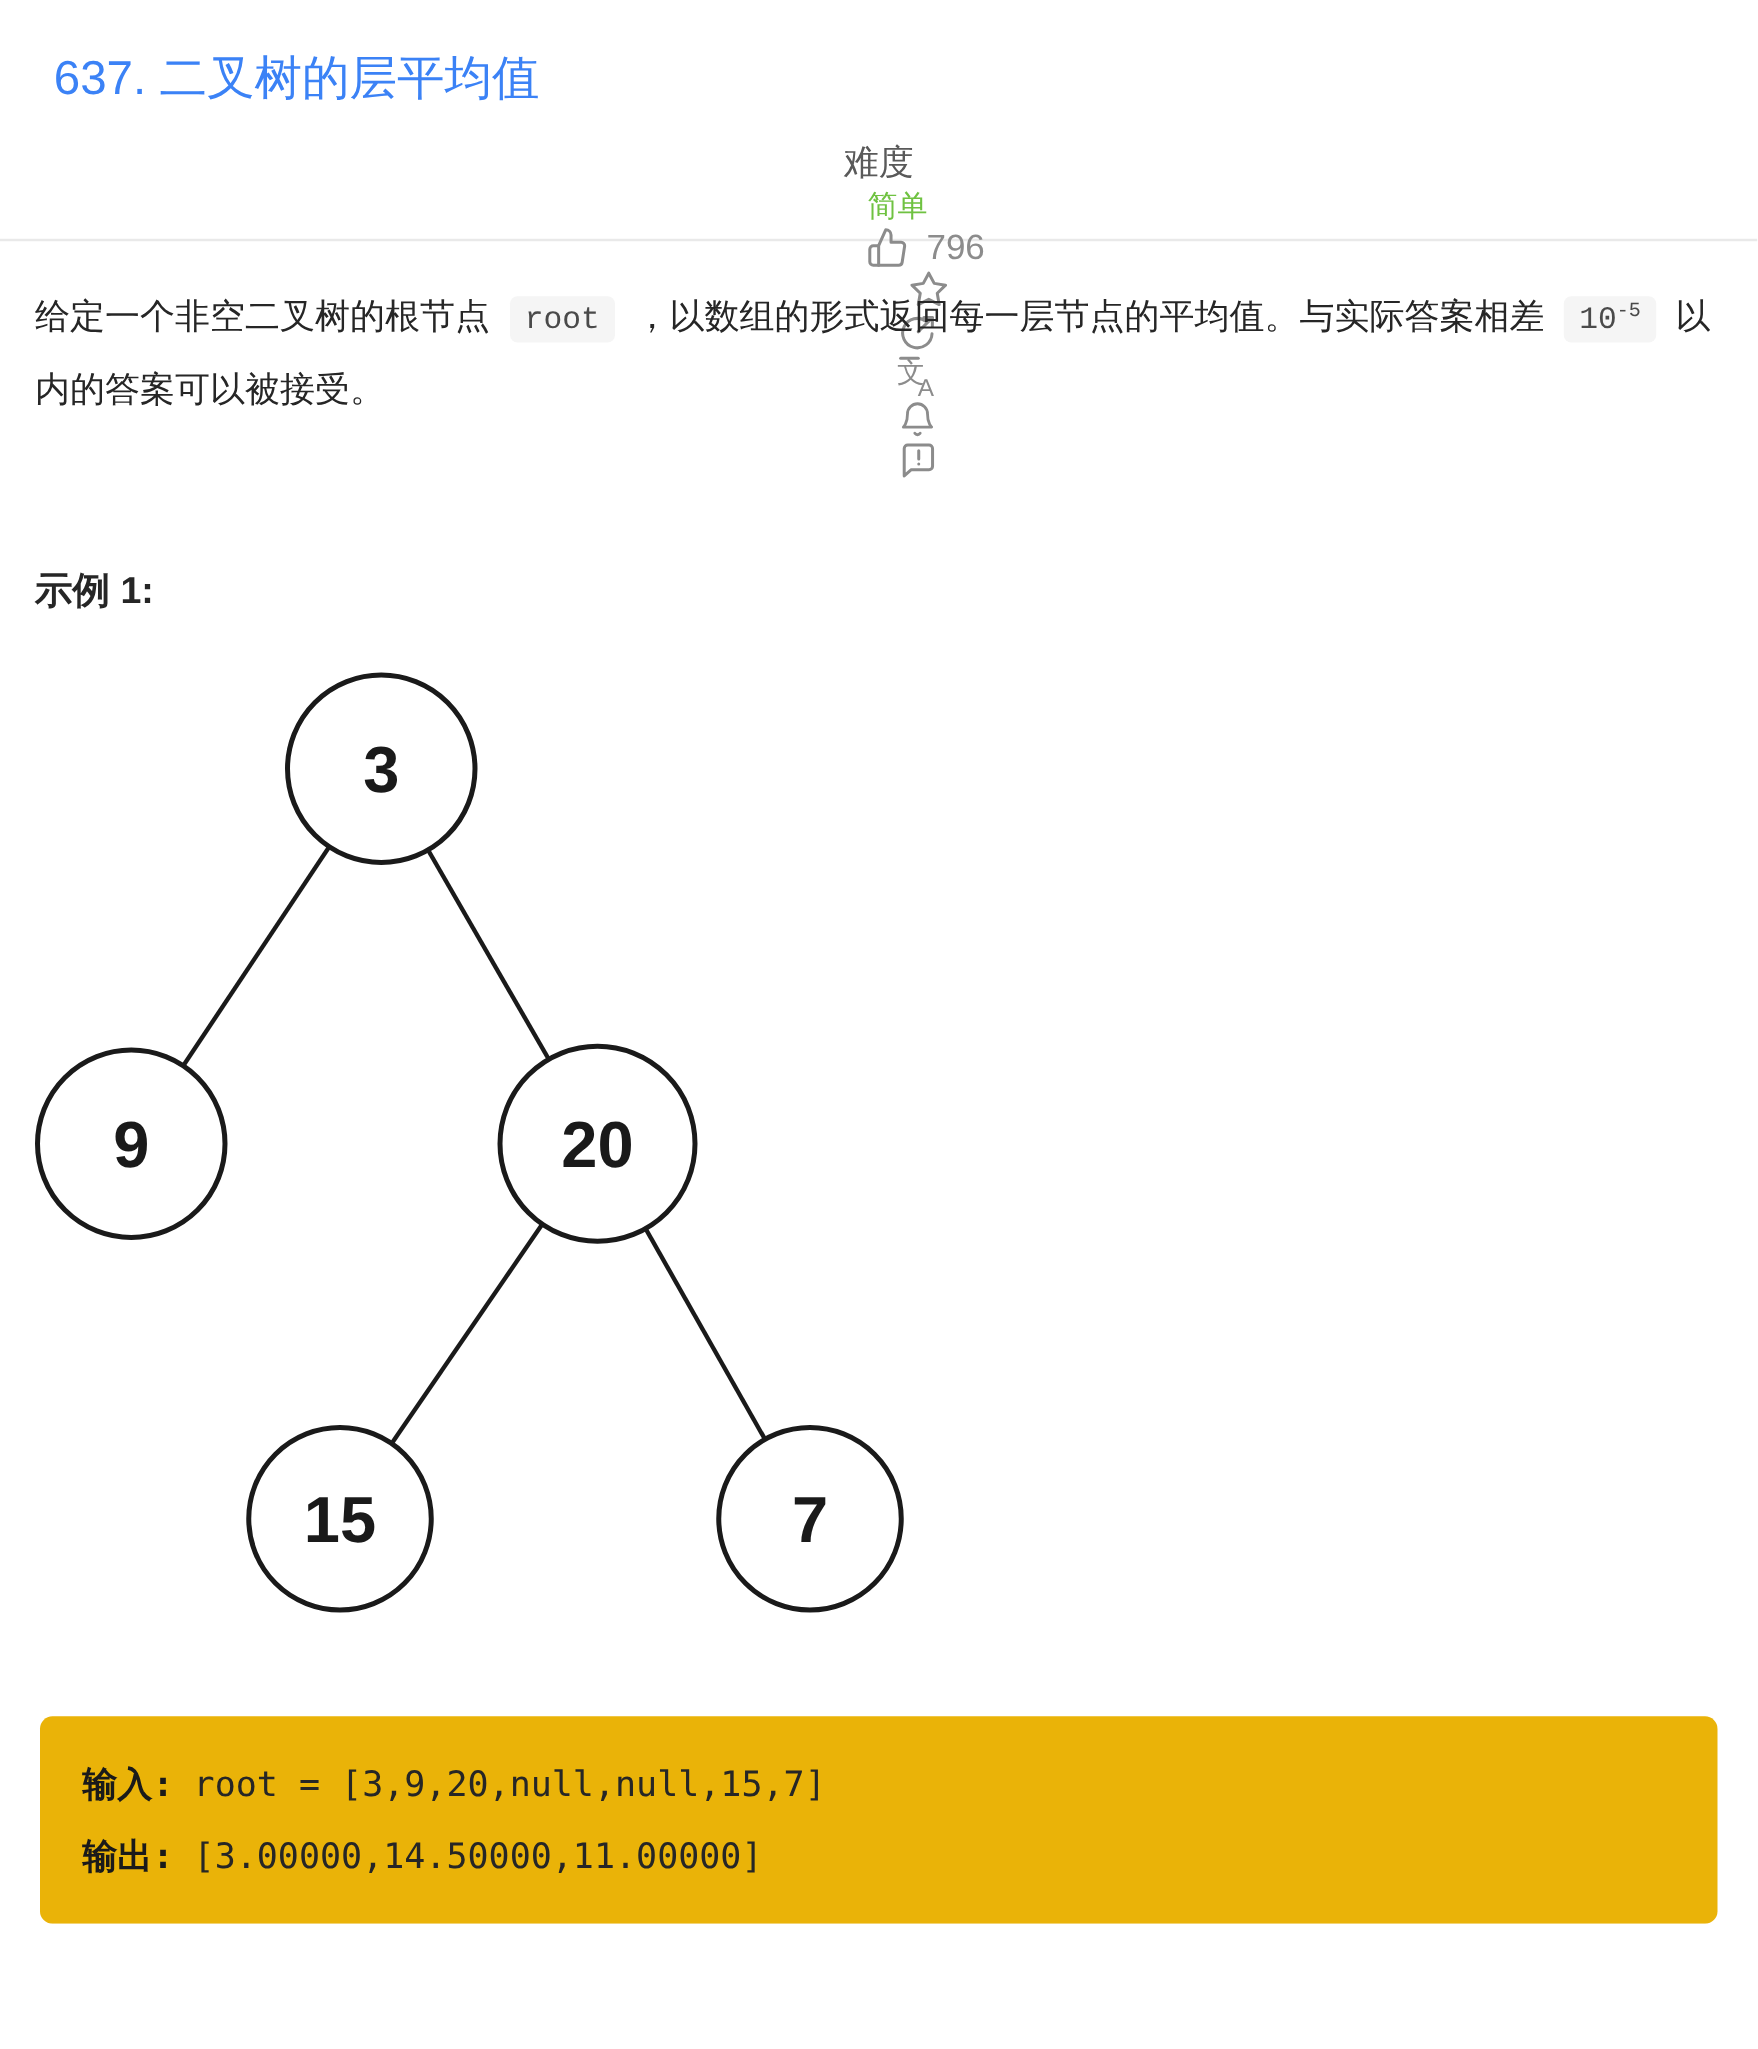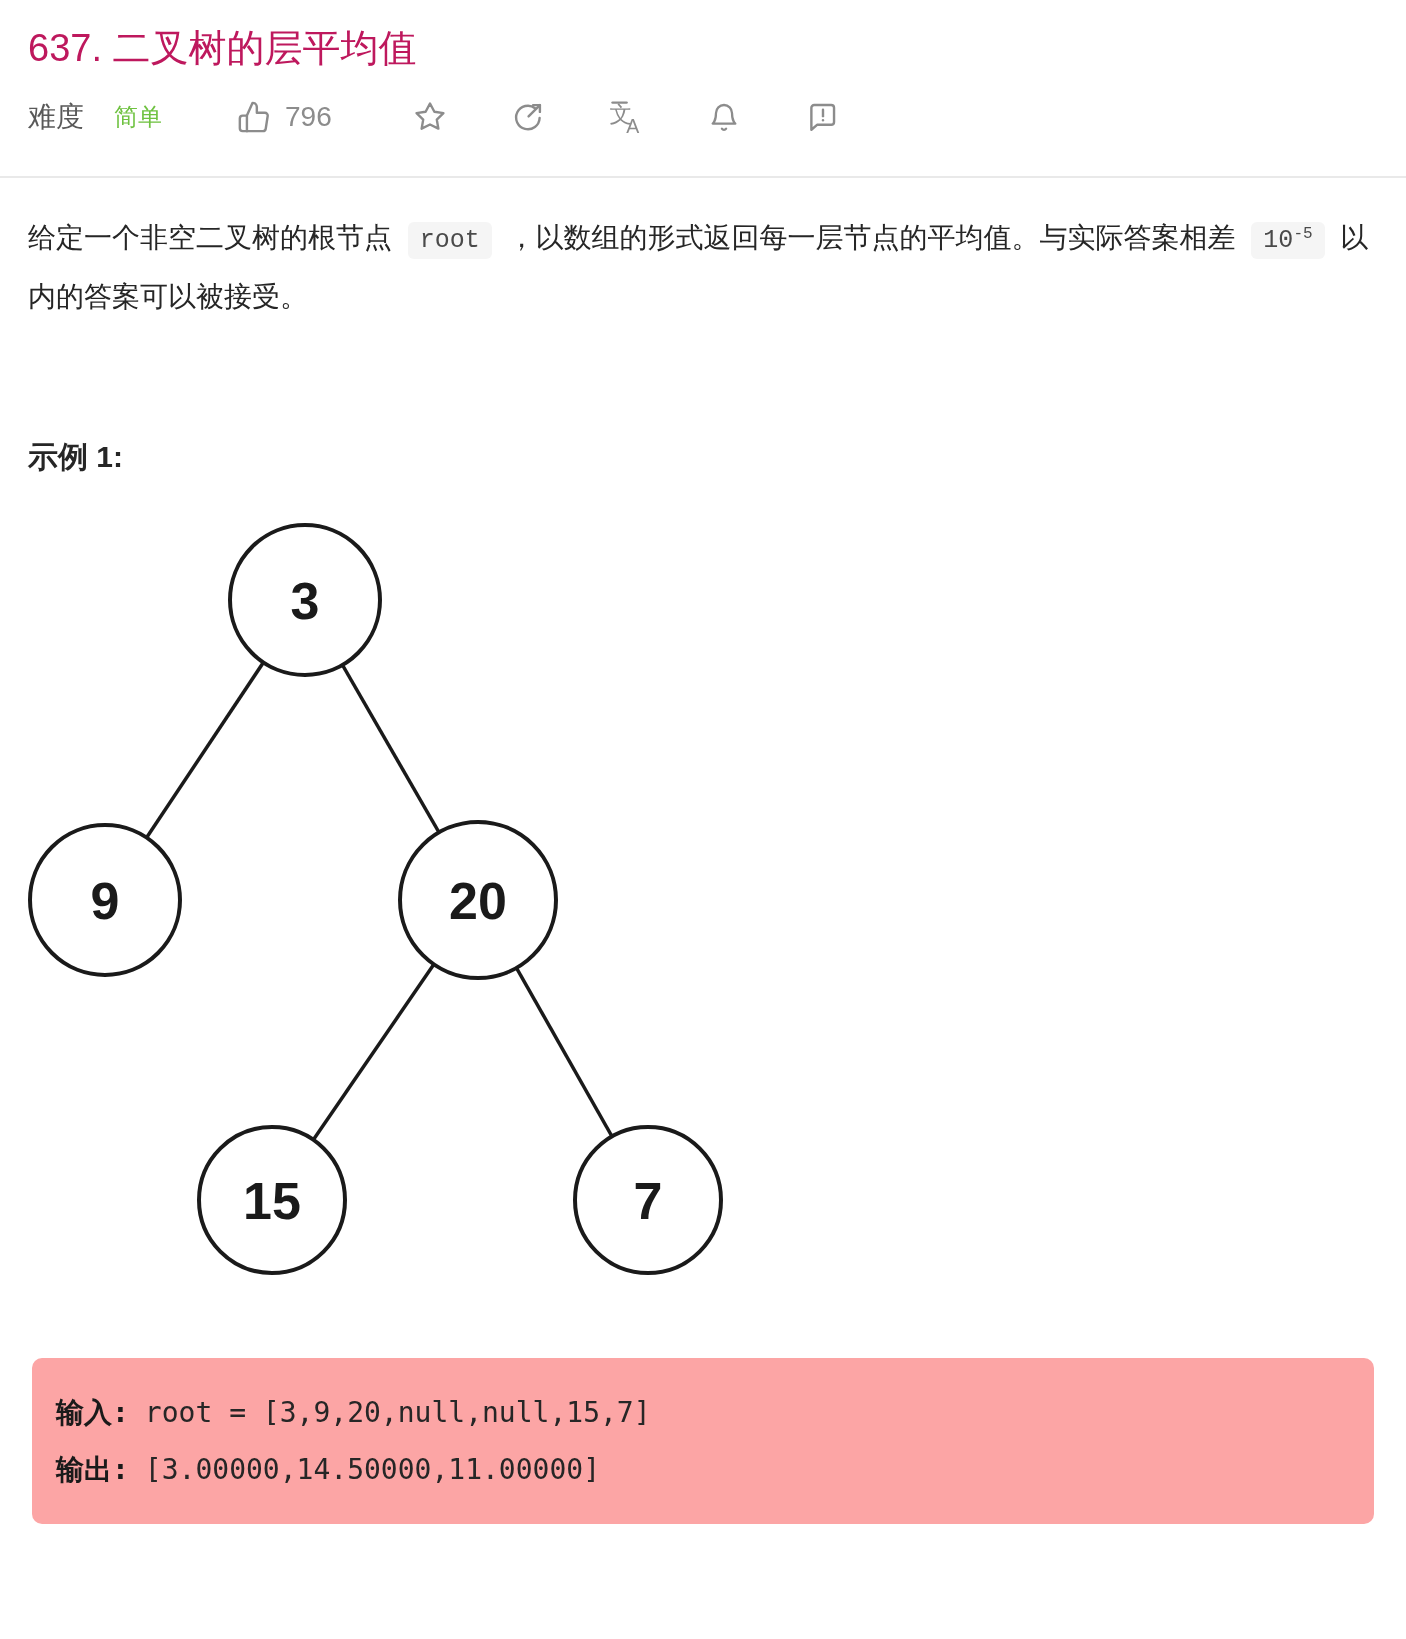--- a/index.html
+++ b/index.html
@@ -6,33 +6,34 @@
   html, body { margin: 0; padding: 0; background: #ffffff; }
   body {
     width: 1406px;
     font-family: "Liberation Sans", sans-serif;
     color: #262626;
   }
   .page { padding: 24px 28px 0 28px; }
 
   
   .page-title {
-    margin: 0;
+    margin: 15px;
     font-size: 38px;
     font-weight: 500;
-    color: #be185d;
+    color: #3b82f6;
     line-height: 48px;
   }
 
   
   .meta-row {
     display: flex;
     align-items: center;
     margin-top: 24px;
     height: 42px;
+    flex-direction: column;
   }
   .diff-label { font-size: 28px; color: #595959; }
   .diff-value { font-size: 24px; margin-left: 30px; cursor: pointer; }
   .like-group {
     display: flex; align-items: center;
     margin-left: 75px;
     background: none; border: none; padding: 0; cursor: pointer;
   }
   .like-count { font-size: 28px; color: #8c8c8c; margin-left: 14px; font-family: "Liberation Sans", sans-serif; }
   .icon-btn {
@@ -78,23 +79,23 @@
     color: #262626;
   }
 
   
   .tree-wrap { margin: 32px 0 0 -8px; width: 740px; height: 790px; }
   .tree-wrap svg { display: block; }
 
   
   .code-block {
     margin: 58px 4px 0 4px;
-    background: #fca5a5;
+    background: #eab308;
     border-radius: 10px;
-    padding: 26px 24px;
+    padding: 26px 34px;
     font-family: "DejaVu Sans Mono", monospace;
     font-size: 28px;
     line-height: 57px;
     color: #262626;
   }
   .code-line strong {
     font-weight: 700;
     color: #1a1a1a;
     margin-right: 16px;
   }

